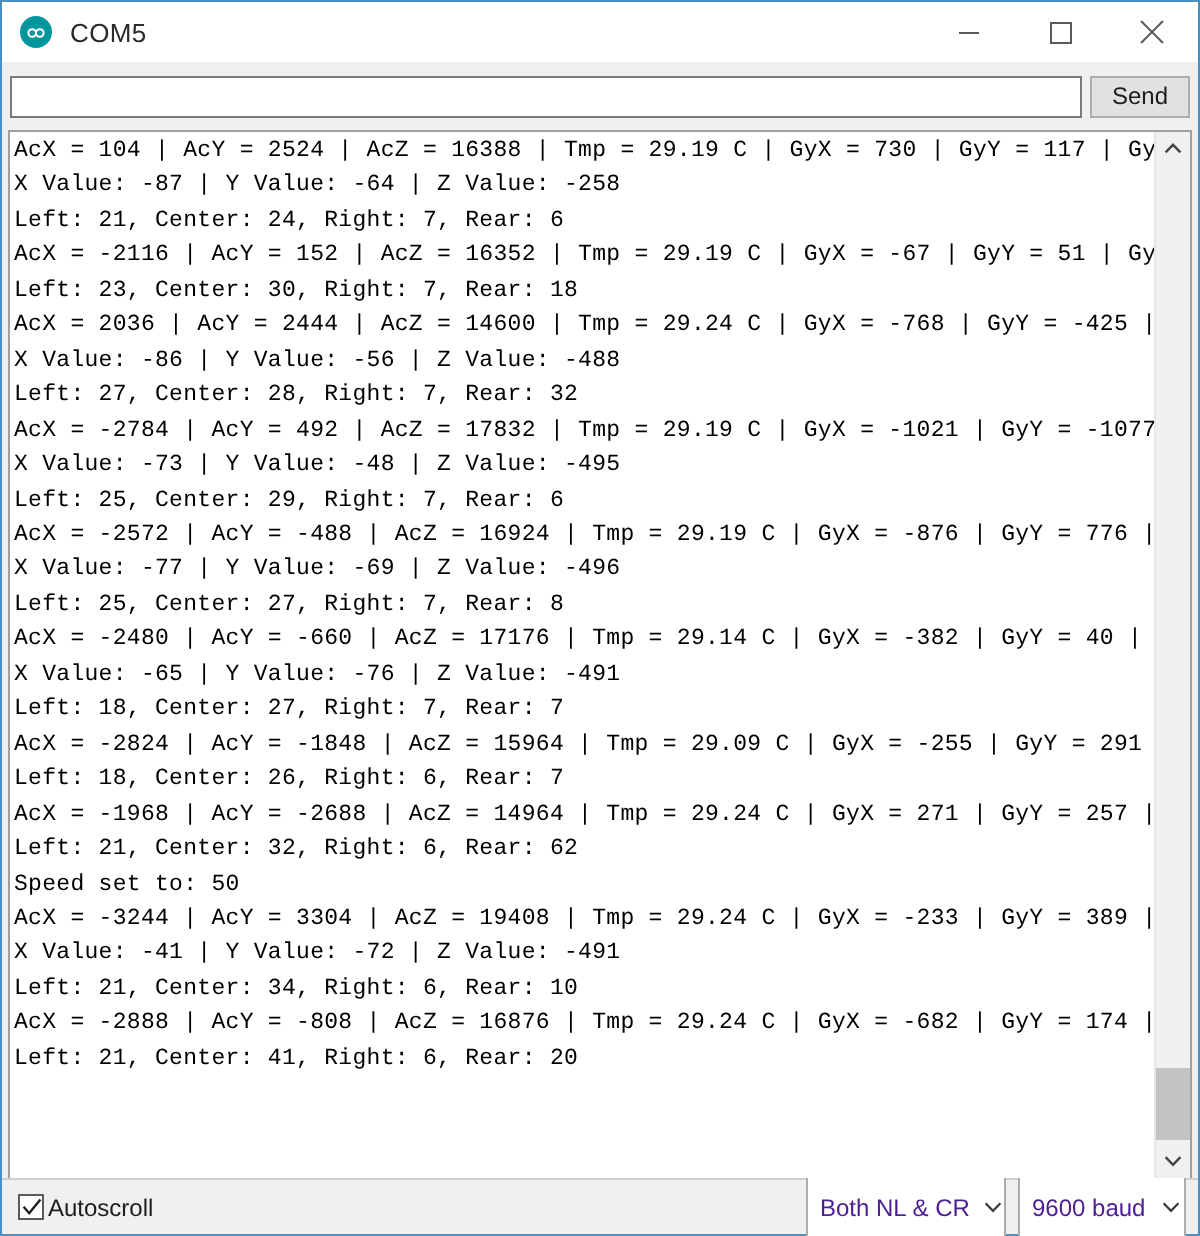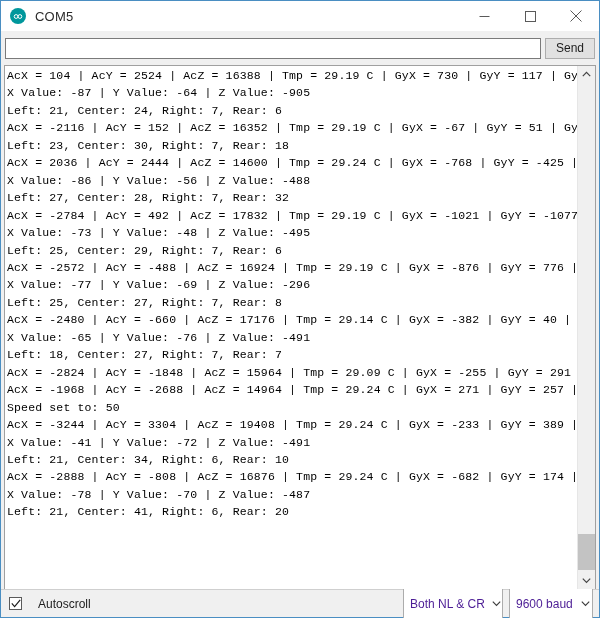--- a/index.html
+++ b/index.html
@@ -174,21 +174,21 @@
     background: #f0f0f0;
     display: flex;
     align-items: center;
     padding: 0 6px 0 8px;
     box-sizing: border-box;
     border-top: 1px solid #cfcfcf;
   }
   .autoscroll {
     display: flex;
     align-items: center;
-    gap: 16px;
+    gap: 2px;
   }
   .checkbox {
     width: 13px;
     height: 13px;
     border: 1px solid #5a5a5a;
     background: #ffffff;
     box-sizing: border-box;
     display: flex;
     align-items: center;
     justify-content: center;
@@ -262,44 +262,45 @@
   </div>
 
   <div class="cmdrow">
     <input class="cmd-input" type="text" placeholder="" style="">
     <button class="send-btn">Send</button>
   </div>
 
   <div class="console-wrap">
     <div class="console" id="console-lines">
         <div class="line">AcX = 104 | AcY = 2524 | AcZ = 16388 | Tmp = 29.19 C | GyX = 730 | GyY = 117 | GyZ = 2464</div>
-        <div class="line">X Value: -87 | Y Value: -64 | Z Value: -905</div>
+        <div class="line">X Value: -87 | Y Value: -64 | Z Value: -258</div>
         <div class="line">Left: 21, Center: 24, Right: 7, Rear: 6</div>
         <div class="line">AcX = -2116 | AcY = 152 | AcZ = 16352 | Tmp = 29.19 C | GyX = -67 | GyY = 51 | GyZ = -930</div>
         <div class="line">Left: 23, Center: 30, Right: 7, Rear: 18</div>
         <div class="line">AcX = 2036 | AcY = 2444 | AcZ = 14600 | Tmp = 29.24 C | GyX = -768 | GyY = -425 | GyZ = -1375</div>
         <div class="line">X Value: -86 | Y Value: -56 | Z Value: -488</div>
         <div class="line">Left: 27, Center: 28, Right: 7, Rear: 32</div>
         <div class="line">AcX = -2784 | AcY = 492 | AcZ = 17832 | Tmp = 29.19 C | GyX = -1021 | GyY = -1077 | GyZ = -1851</div>
         <div class="line">X Value: -73 | Y Value: -48 | Z Value: -495</div>
         <div class="line">Left: 25, Center: 29, Right: 7, Rear: 6</div>
         <div class="line">AcX = -2572 | AcY = -488 | AcZ = 16924 | Tmp = 29.19 C | GyX = -876 | GyY = 776 | GyZ = 323</div>
-        <div class="line">X Value: -77 | Y Value: -69 | Z Value: -296</div>
+        <div class="line">X Value: -77 | Y Value: -69 | Z Value: -496</div>
         <div class="line">Left: 25, Center: 27, Right: 7, Rear: 8</div>
         <div class="line">AcX = -2480 | AcY = -660 | AcZ = 17176 | Tmp = 29.14 C | GyX = -382 | GyY = 40 | GyZ = 321</div>
         <div class="line">X Value: -65 | Y Value: -76 | Z Value: -491</div>
         <div class="line">Left: 18, Center: 27, Right: 7, Rear: 7</div>
         <div class="line">AcX = -2824 | AcY = -1848 | AcZ = 15964 | Tmp = 29.09 C | GyX = -255 | GyY = 291 | GyZ = -109</div>
+        <div class="line">Left: 18, Center: 26, Right: 6, Rear: 7</div>
         <div class="line">AcX = -1968 | AcY = -2688 | AcZ = 14964 | Tmp = 29.24 C | GyX = 271 | GyY = 257 | GyZ = 116</div>
+        <div class="line">Left: 21, Center: 32, Right: 6, Rear: 62</div>
         <div class="line">Speed set to: 50</div>
         <div class="line">AcX = -3244 | AcY = 3304 | AcZ = 19408 | Tmp = 29.24 C | GyX = -233 | GyY = 389 | GyZ = 1672</div>
         <div class="line">X Value: -41 | Y Value: -72 | Z Value: -491</div>
         <div class="line">Left: 21, Center: 34, Right: 6, Rear: 10</div>
         <div class="line">AcX = -2888 | AcY = -808 | AcZ = 16876 | Tmp = 29.24 C | GyX = -682 | GyY = 174 | GyZ = -477</div>
-        <div class="line">X Value: -78 | Y Value: -70 | Z Value: -487</div>
         <div class="line">Left: 21, Center: 41, Right: 6, Rear: 20</div>
       </div>
 
     <div class="scrollbar">
       <div class="sb-arrow">
         <svg width="9" height="7" viewBox="0 0 9 7">
           <polyline points="0.8,5.2 4.5,1.4 8.2,5.2" fill="none" stroke="#444" stroke-width="1.2"></polyline>
         </svg>
       </div>
       <div class="sb-track">

